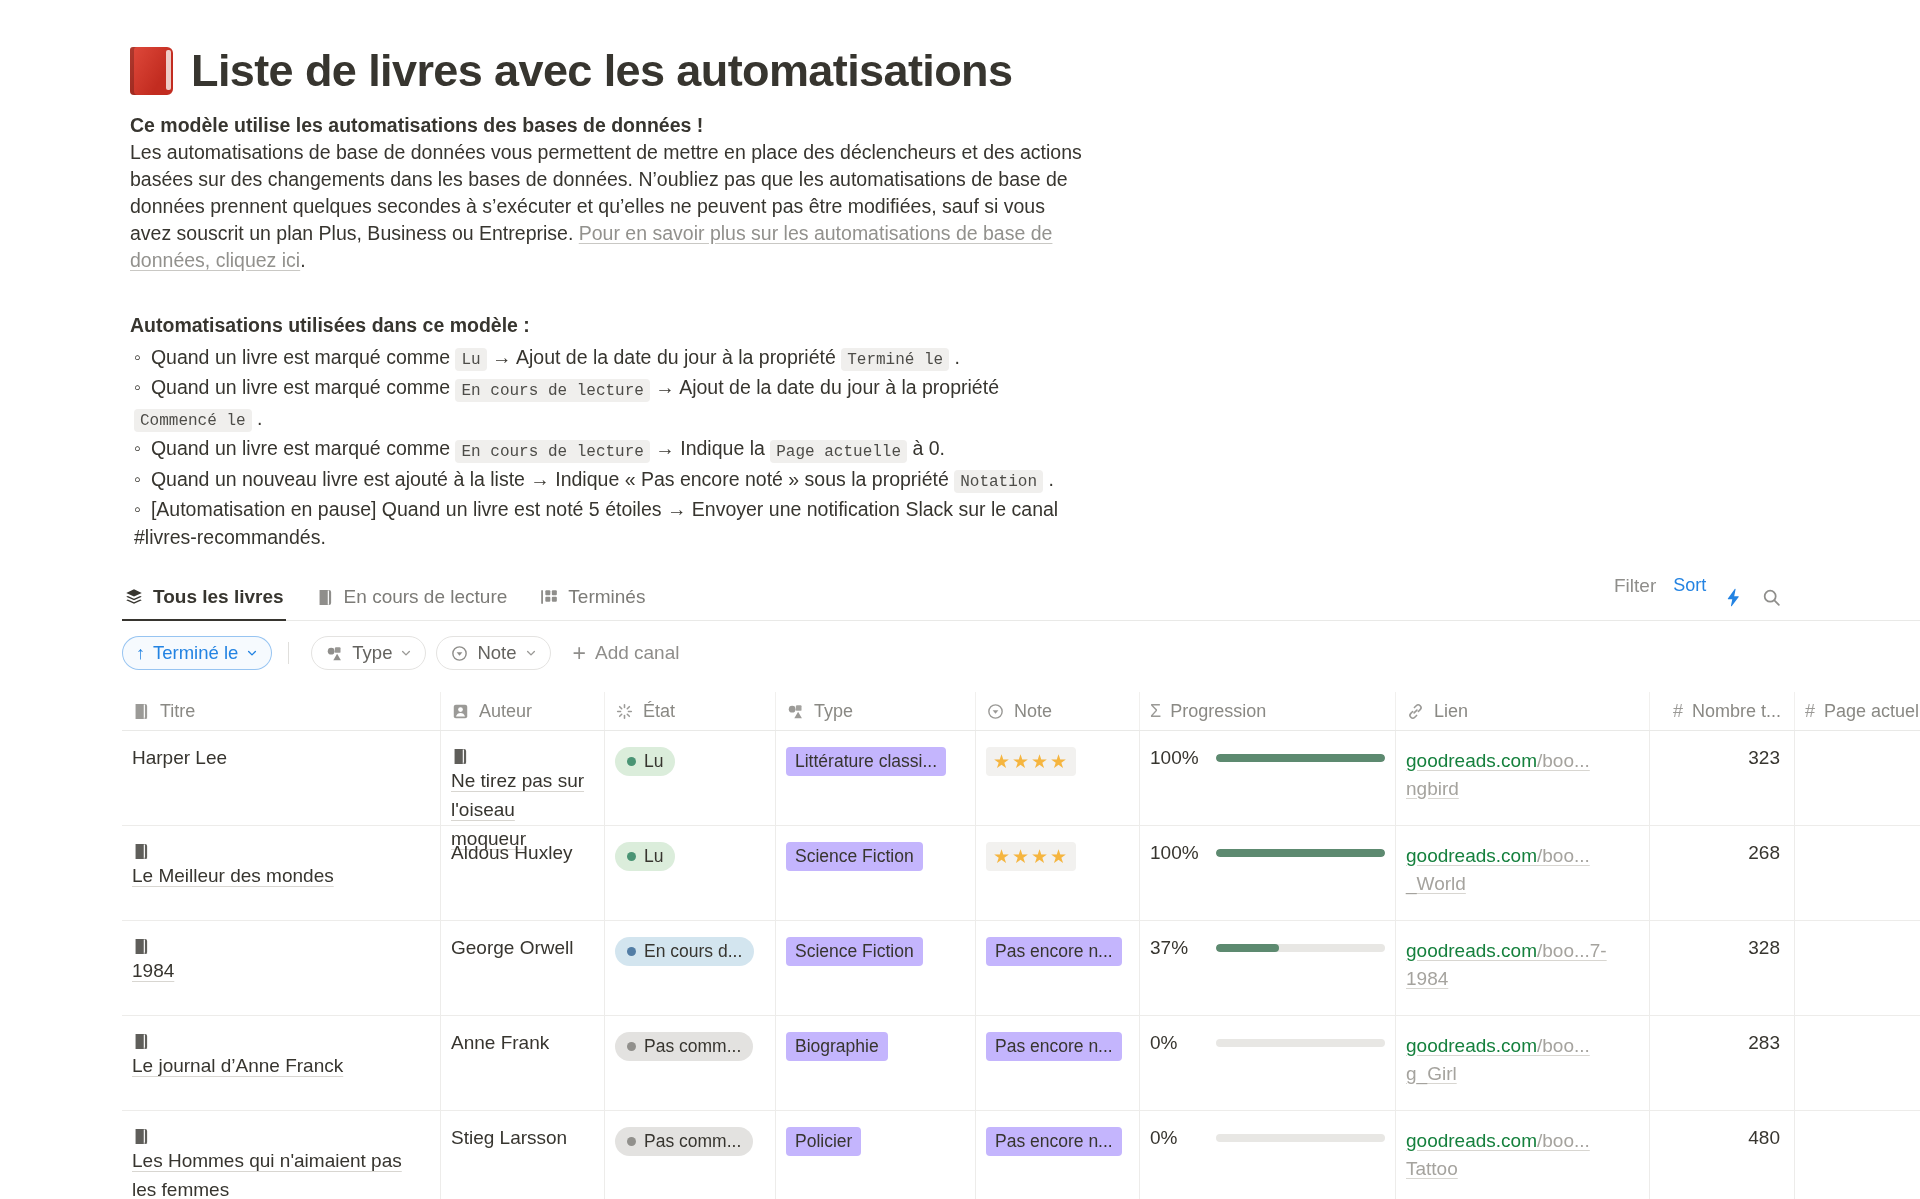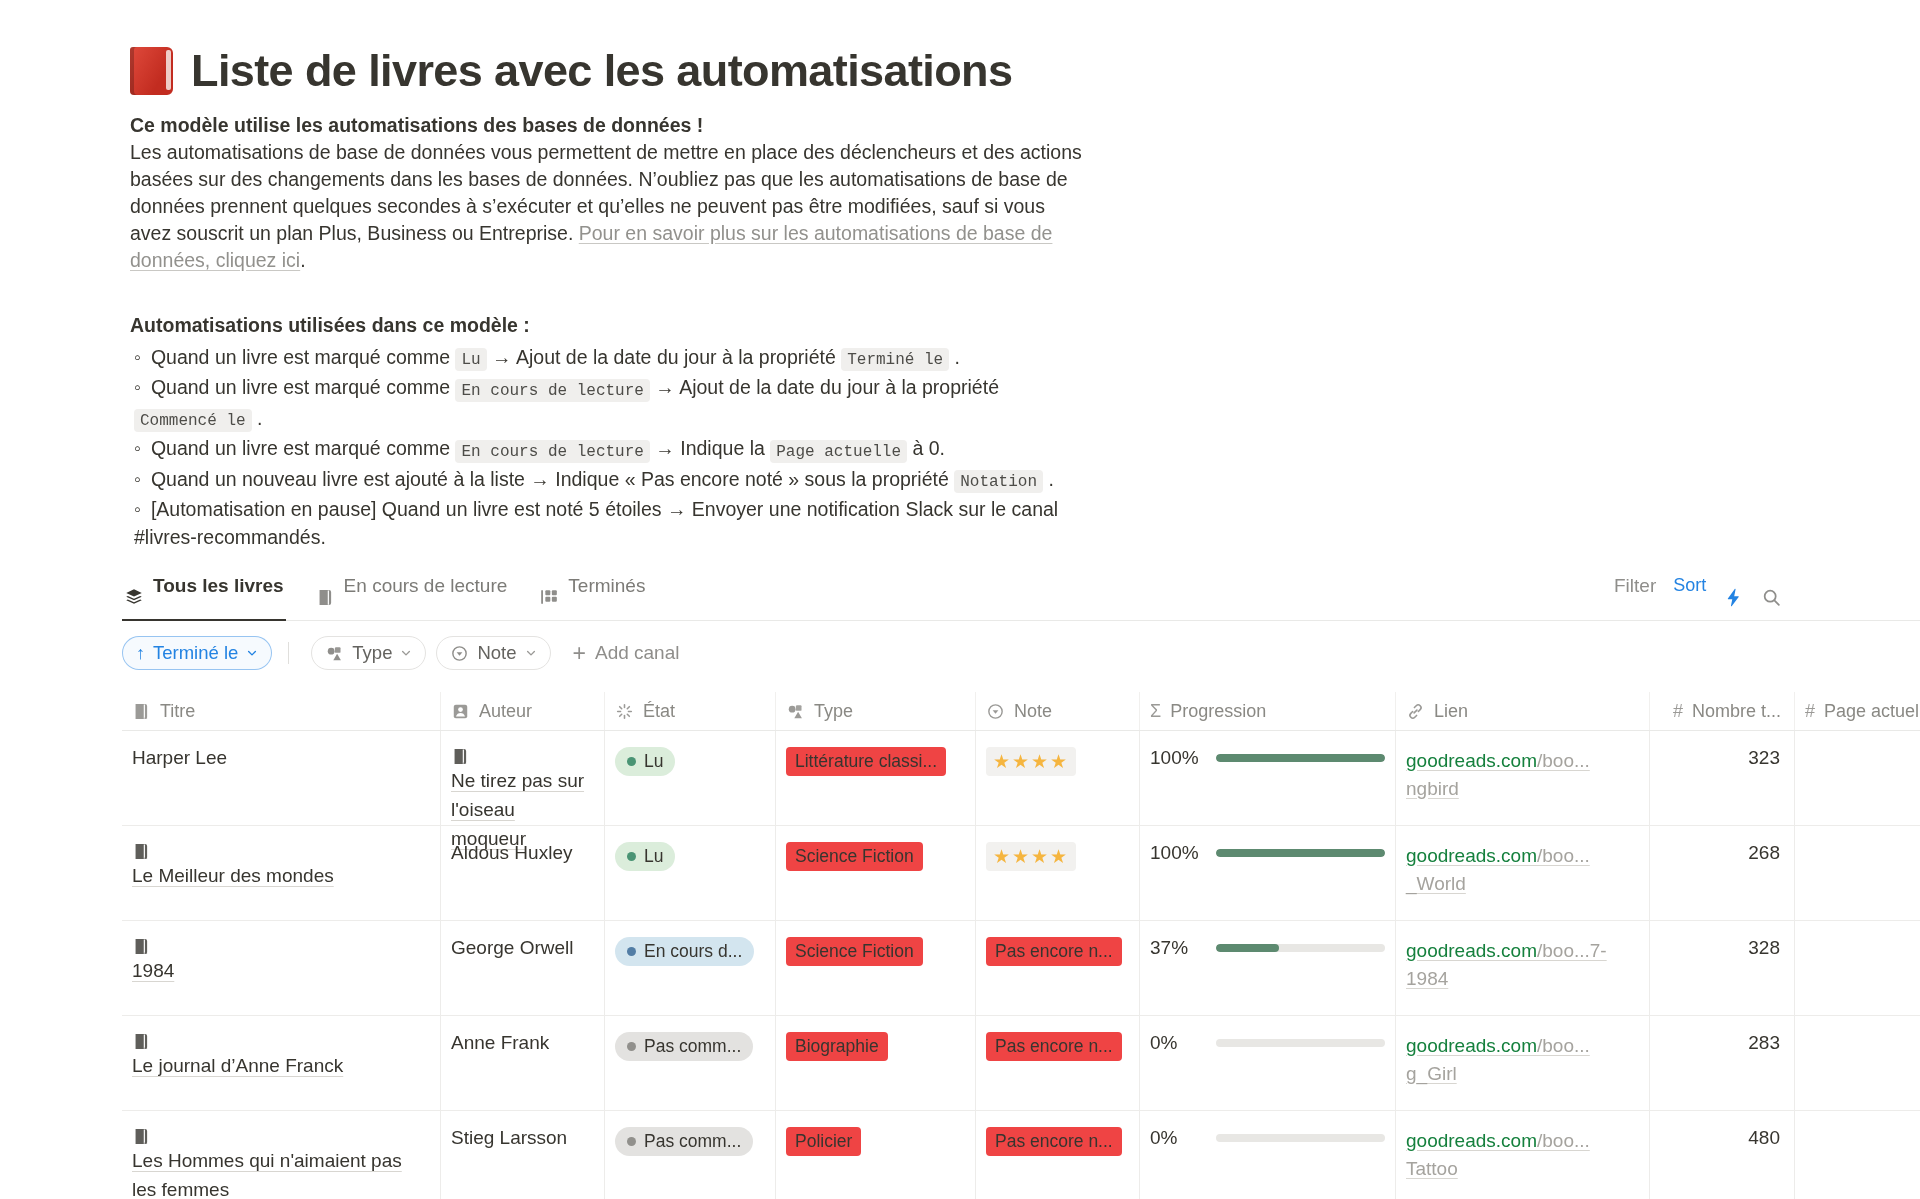--- a/index.html
+++ b/index.html
@@ -23,21 +23,21 @@
 
   .auto-heading { font-weight:700; font-size:19.5px; margin-top:40px; width:980px; }
   ul.automations { list-style:none; margin:7px 0 16px 4px; padding:0; width:985px; }
   ul.automations li { font-size:19.5px; line-height:27.5px; }
   .bullet { margin-right:10px; color:#37352F; }
   .code { font-family:"Liberation Mono","DejaVu Sans Mono",monospace; font-size:16px; background:#F0EFED; color:#4D4C48; padding:2.5px 6px; border-radius:4px; white-space:nowrap; }
 
   
   .db { margin-left:122px; width:1840px; margin-top:24px; position:relative; }
   .tabs-bar { display:flex; align-items:stretch; gap:28px; border-bottom:1px solid #E9E9E7; height:46px; position:relative; }
-  .tab { display:flex; gap:9px; font-size:19px; color:#7C7B77; border-bottom:2.5px solid transparent; margin-bottom:-1px; padding:0 2px; cursor:pointer; }
+  .tab { display:flex; align-items:center; gap:9px; font-size:19px; color:#7C7B77; border-bottom:2.5px solid transparent; margin-bottom:-1px; padding:0 2px; cursor:pointer; }
   .tab.active { color:#37352F; font-weight:600; border-bottom-color:#37352F; }
   .tab-controls { position:absolute; left:1492px; top:0; height:44px; display:flex; gap:17px; }
   .ctrl-filter { font-size:19px; color:#8F8E8B; cursor:pointer; }
   .ctrl-sort { font-size:18px; color:#2383E2; cursor:pointer; }
   .icon-btn { display:flex; align-items:center; cursor:pointer; }
 
   
   .filter-row { display:flex; align-items:center; margin-top:15px; }
   .chip { display:inline-flex; align-items:center; gap:8px; height:34px; border-radius:17px; font-size:18.5px; padding:0 13px; border:1px solid #E4E3E1; color:#64635F; background:#fff; cursor:pointer; }
   .chip + .chip { margin-left:10px; }
@@ -57,21 +57,21 @@
   .tbody .trow { border-bottom:1px solid #EDECEA; height:95px; }
   .tbody .cell { padding:16px 10px 0 10px; font-size:19px; }
   .glyph { font-size:18px; }
 
   .title-cell { line-height:29px; }
   .title-cell .bicon { vertical-align:-3px; margin-right:9px; }
   .title-text { text-decoration:underline; text-decoration-color:#D8D6D1; text-underline-offset:4px; cursor:pointer; }
 
   .badge-pill { display:inline-flex; align-items:center; gap:8px; height:29px; padding:0 12px; border-radius:15px; font-size:17.5px; color:#37352F; max-width:100%; }
   .badge-pill .dot { width:9px; height:9px; border-radius:50%; flex:0 0 auto; }
-  .badge-rect { display:inline-block; height:29px; line-height:29px; padding:0 9px; border-radius:4px; background:#ef4444; font-size:17.5px; color:#37352F; white-space:nowrap; }
+  .badge-rect { display:inline-block; height:29px; line-height:29px; padding:0 9px; border-radius:4px; background:#c4b5fd; font-size:17.5px; color:#37352F; white-space:nowrap; }
   .stars-badge { display:inline-flex; align-items:center; height:29px; padding:0 7px; border-radius:4px; background:#F2F1EF; letter-spacing:2px; font-size:19px; }
 
   .pline { display:flex; align-items:center; gap:12px; }
   .pct { width:54px; flex:0 0 auto; }
   .track { width:170px; height:8px; border-radius:4px; background:#E8E7E4; overflow:hidden; }
   .fill { height:100%; border-radius:4px; }
 
   .link-cell { line-height:28px; }
   .link-cell span { text-decoration:underline; text-decoration-color:#D8D6D1; text-underline-offset:3px; cursor:pointer; }
   .l-dark { color:#15803d; }

